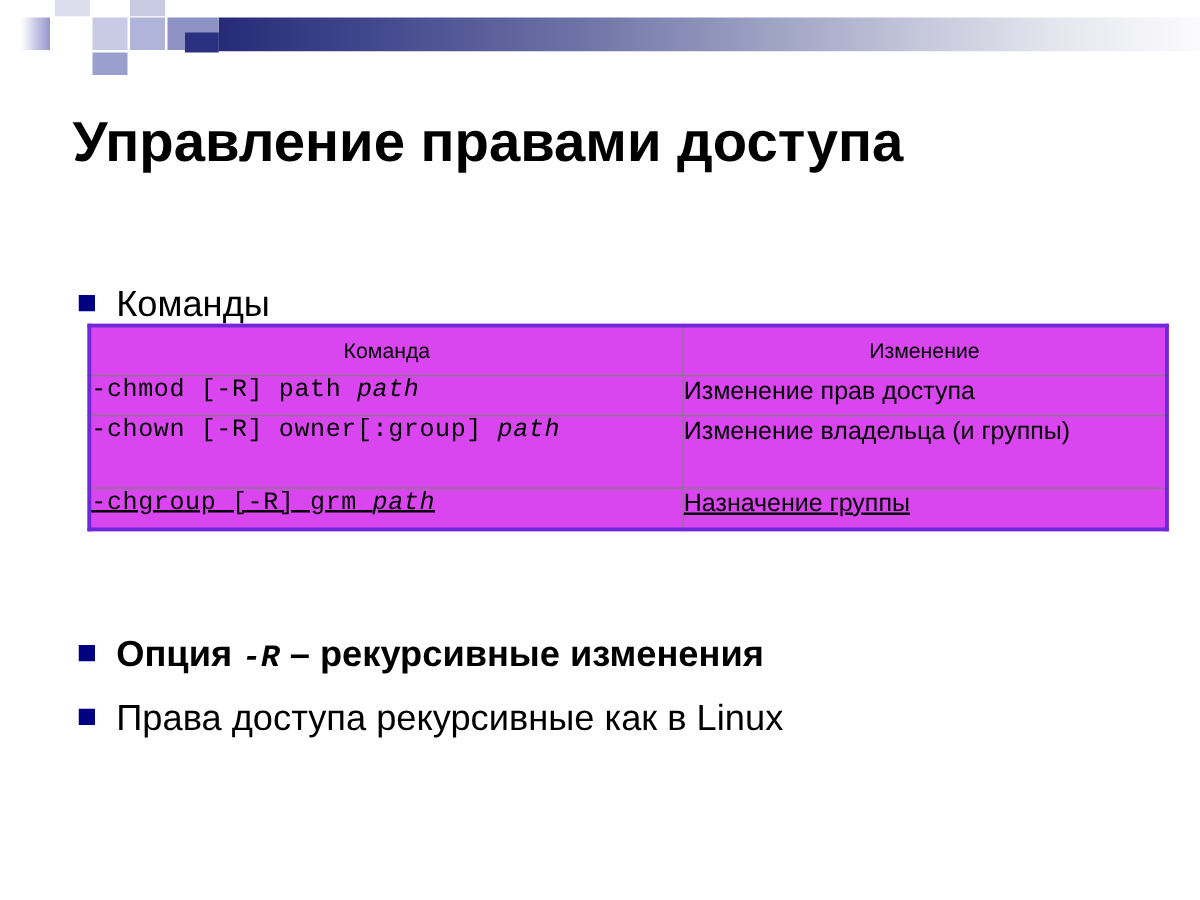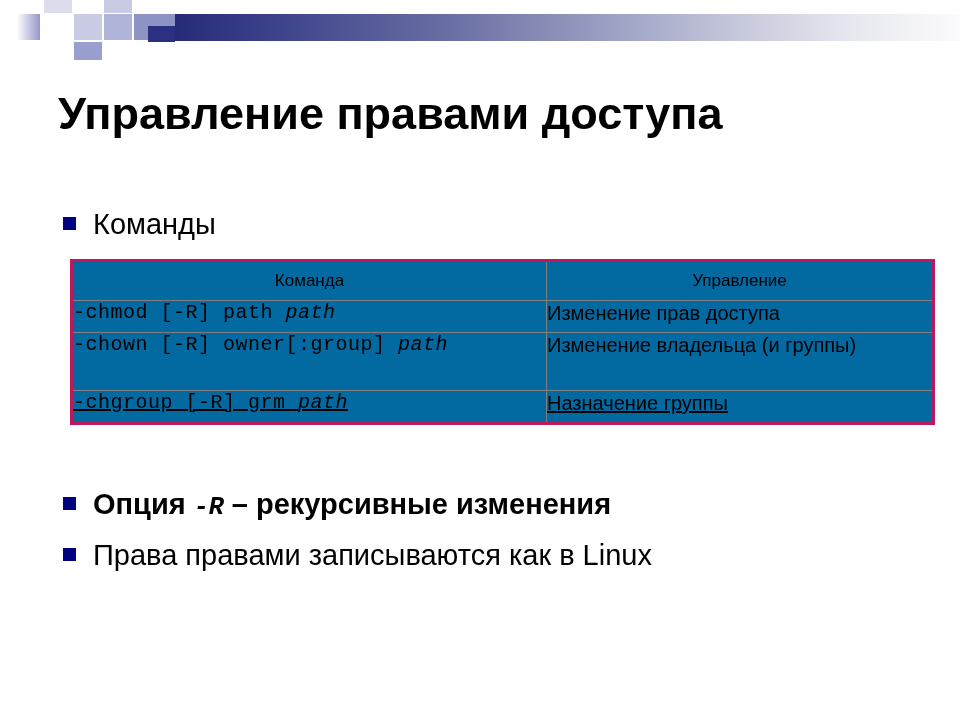--- a/index.html
+++ b/index.html
@@ -87,20 +87,21 @@
     background: #000080;
     flex: 0 0 auto;
     margin-right: 17px;
     position: relative;
     top: -4px;
   }
   .bullet-text {
     font-size: 29px;
     line-height: 1.2;
     white-space: nowrap;
+    margin-top: 20px;
   }
   .mono-i {
     font-family: "Liberation Mono", "DejaVu Sans Mono", monospace;
     font-style: italic;
     font-size: 25px;
   }
 
   #bullet-commands { left: 63px; top: 207px; }
   #bullet-option   { left: 63px; top: 487px; font-weight: bold; }
   #bullet-rights   { left: 63px; top: 538px; }
@@ -108,23 +109,23 @@
   
   .cmd-table-wrap {
     position: absolute;
     left: 70px;
     top: 259px;
     width: 862px;
   }
   table.cmd-table {
     width: 100%;
     border-collapse: collapse;
-    border: 3px solid #be185d;
+    border: 3px solid #6d28d9;
     table-layout: fixed;
-    background: #0369a1;
+    background: #d946ef;
   }
   table.cmd-table col.c1 { width: 475px; }
   table.cmd-table col.c2 { width: 387px; }
   table.cmd-table th,
   table.cmd-table td {
     border: 1px solid #808080;
     padding: 0;
     vertical-align: top;
   }
   table.cmd-table th {
@@ -184,21 +185,21 @@
 
 <div class="cmd-table-wrap">
   <table class="cmd-table">
     <colgroup>
         <col class="c1">
         <col class="c2">
       </colgroup>
     <thead>
       <tr>
         <th>Команда</th>
-        <th>Управление</th>
+        <th>Изменение</th>
       </tr>
     </thead>
     <tbody>
       <tr class="r1">
         <td class="cmd-cell"><span>-chmod [-R] path </span><span class="ital">path</span></td>
         <td class="desc-cell">Изменение прав доступа</td>
       </tr>
       <tr class="r2">
         <td class="cmd-cell"><span>-chown [-R] owner[:group] </span><span class="ital">path</span></td>
         <td class="desc-cell">Изменение владельца (и группы)</td>
@@ -211,14 +212,14 @@
   </table>
 </div>
 
 <div class="bullet-row" id="bullet-option">
   <span class="bullet-mark"></span>
   <span class="bullet-text"><span>Опция </span><span class="mono-i">-R</span><span> – рекурсивные изменения</span></span>
 </div>
 
 <div class="bullet-row" id="bullet-rights">
   <span class="bullet-mark"></span>
-  <span class="bullet-text">Права правами записываются как в Linux</span>
+  <span class="bullet-text">Права доступа рекурсивные как в Linux</span>
 </div>
 
 </body></html>

